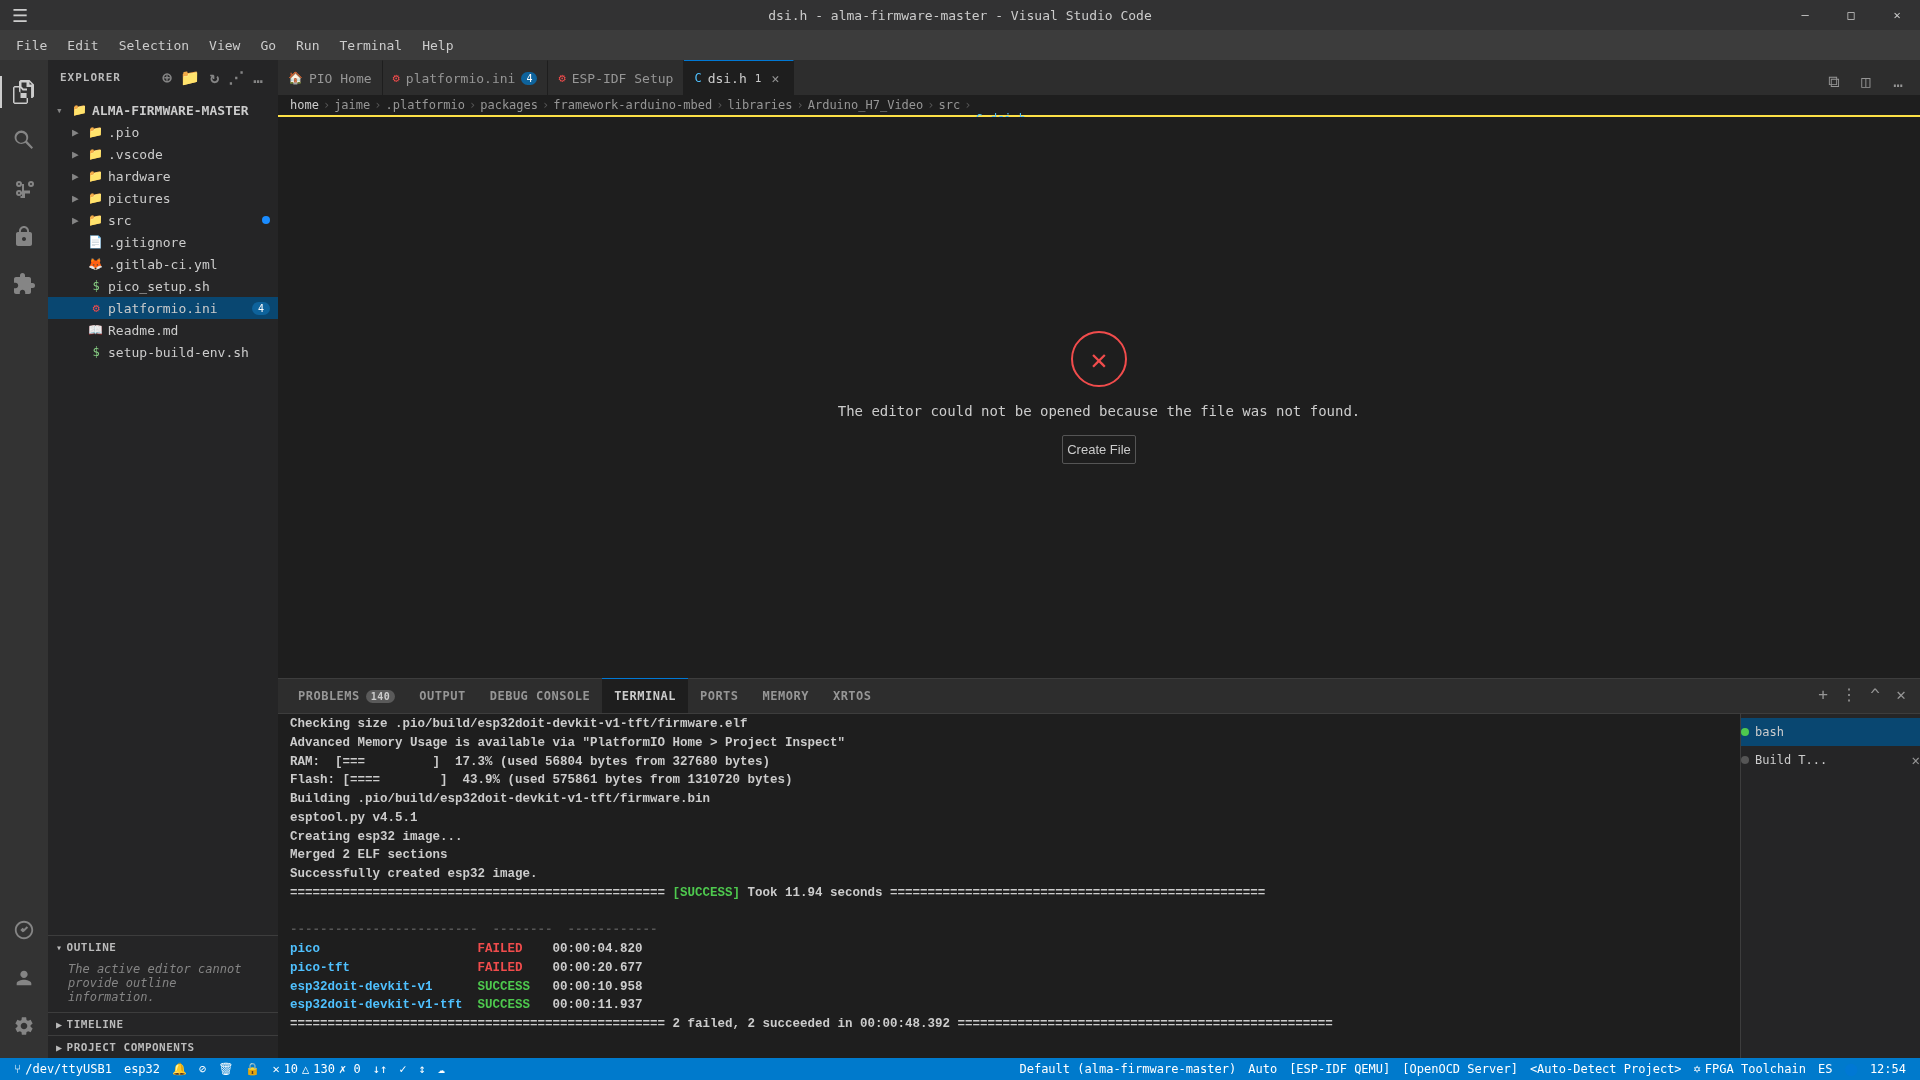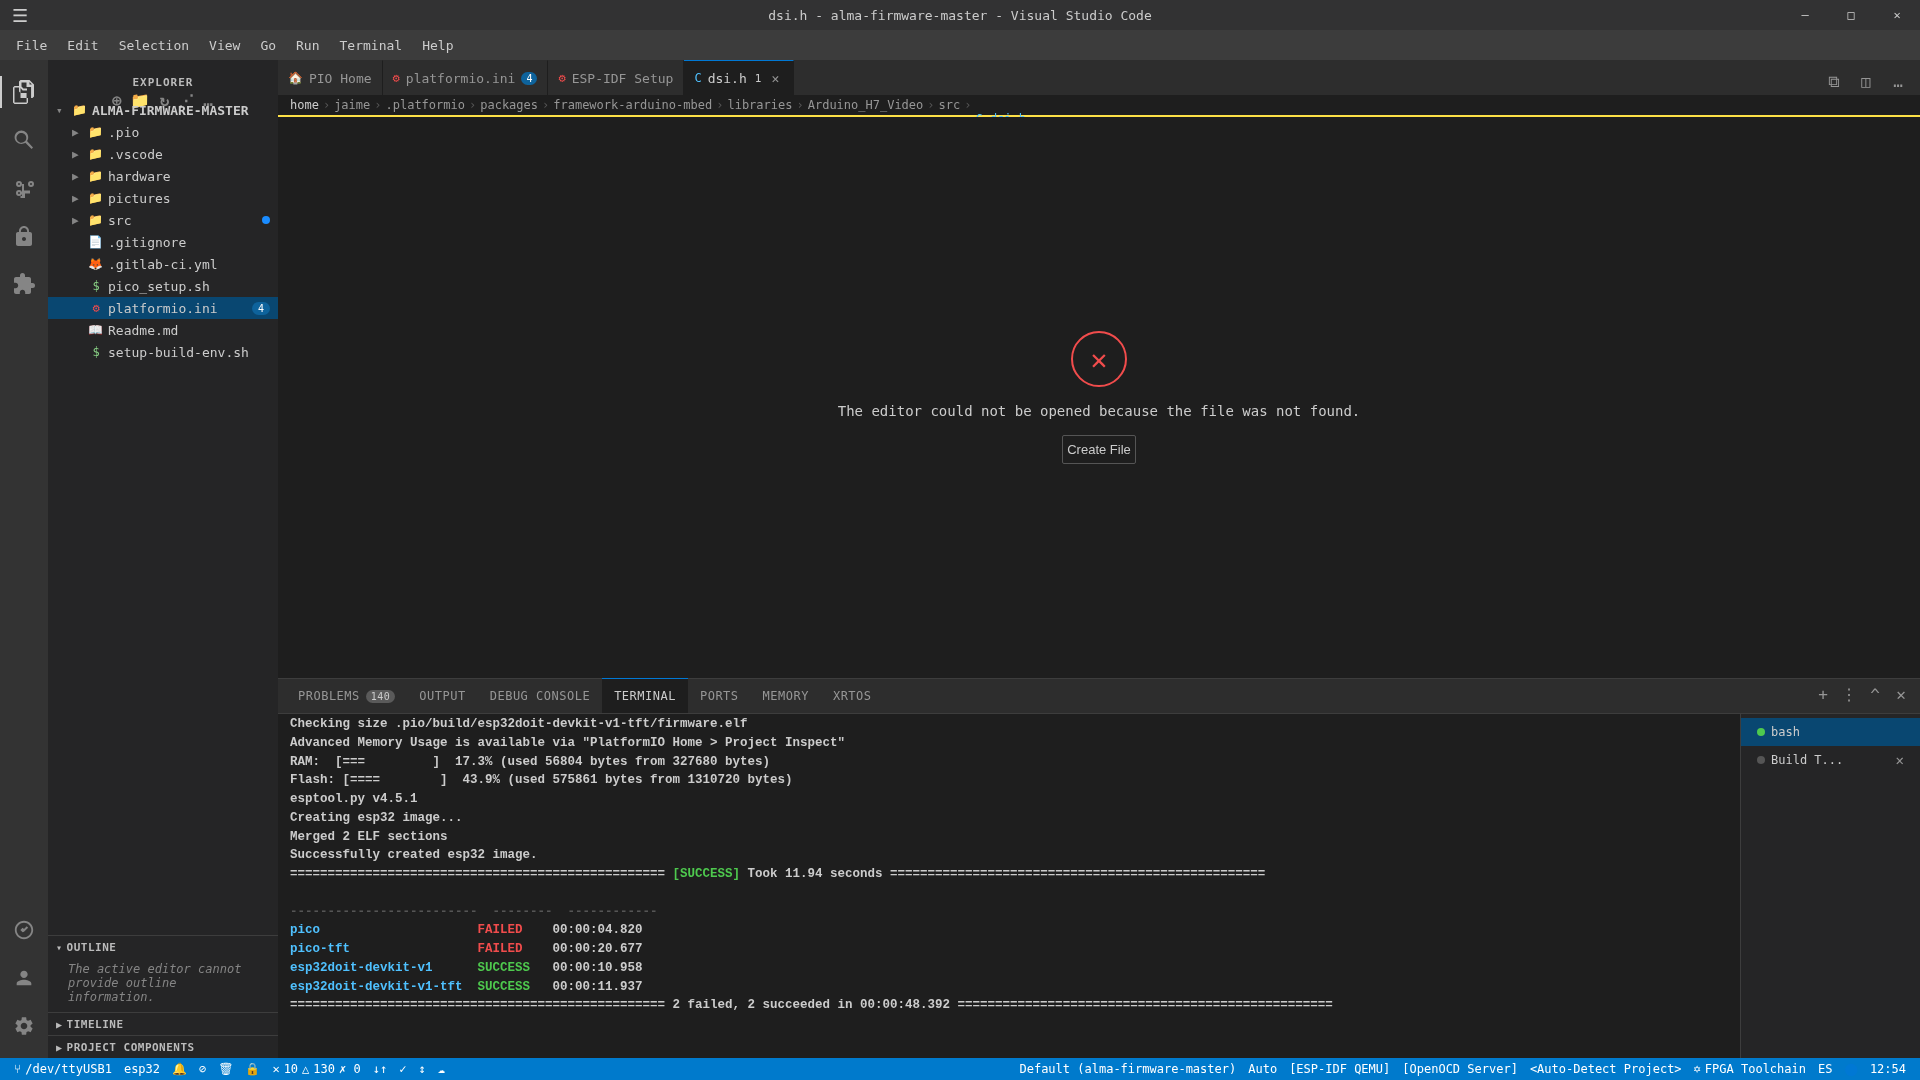--- a/index.html
+++ b/index.html
@@ -128,21 +128,20 @@
       height: 35px;
       display: flex;
       align-items: center;
       justify-content: space-between;
       padding: 16px 12px;
       font-size: 11px;
       font-weight: 700;
       letter-spacing: 1px;
       color: #bbbbbb;
       text-transform: uppercase;
-      flex-direction: column;
     }
     .sidebar-actions {
       display: flex;
       gap: 4px;
       color: #858585;
     }
     .sidebar-action-btn {
       cursor: pointer;
       font-size: 16px;
       padding: 2px;
@@ -365,21 +364,21 @@
     }
     .terminal-tab {
       height: 35px;
       display: flex;
       align-items: center;
       padding: 0 12px;
       cursor: pointer;
       color: #969696;
       font-size: 12px;
       border-top: 1px solid transparent;
-      font-weight: 400;
+      font-weight: 700;
       letter-spacing: 0.5px;
       text-transform: uppercase;
     }
     .terminal-tab.active {
       color: #cccccc;
       border-top: 1px solid #0078d4;
       background: #1e1e1e;
     }
     .terminal-tab .badge {
       background: #5a5a5a;
@@ -436,21 +435,21 @@
       width: 180px;
       background: #252526;
       border-left: 1px solid #3d3d3d;
       padding: 4px 0;
       font-size: 12px;
     }
     .term-panel-item {
       height: 28px;
       display: flex;
       align-items: center;
-      padding: 0 16px;
+      padding: 0 0;
       cursor: pointer;
       color: #cccccc;
       gap: 6px;
     }
     .term-panel-item.active { background: #094771; }
     .term-panel-dot {
       width: 8px;
       height: 8px;
       border-radius: 50%;
       background: #4ec94e;
@@ -806,20 +805,21 @@
           <div class="term-action-btn" title="Close Panel">✕</div>
         </div>
       </div>
 
       <div id="terminal-content">
         <div id="terminal-main">
           <div class="term-line">Checking size .pio/build/esp32doit-devkit-v1-tft/firmware.elf</div>
           <div class="term-line">Advanced Memory Usage is available via "PlatformIO Home &gt; Project Inspect"</div>
           <div class="term-line">RAM:  [===         ]  17.3% (used 56804 bytes from 327680 bytes)</div>
           <div class="term-line">Flash: [====        ]  43.9% (used 575861 bytes from 1310720 bytes)</div>
+          <div class="term-line">Building .pio/build/esp32doit-devkit-v1-tft/firmware.bin</div>
           <div class="term-line">esptool.py v4.5.1</div>
           <div class="term-line">Creating esp32 image...</div>
           <div class="term-line">Merged 2 ELF sections</div>
           <div class="term-line">Successfully created esp32 image.</div>
           <div class="term-line" style="color:#cccccc;">================================================== <span style="color:#4ec94e;">[SUCCESS]</span> Took 11.94 seconds ==================================================</div>
           <div class="term-line">&nbsp;</div>
           <div class="term-line" style="color:#555;">-------------------------  --------  ------------</div>
           <div class="term-line"><span class="env-pico">pico                     </span><span class="status-failed">FAILED</span>    00:00:04.820</div>
           <div class="term-line"><span class="env-pico">pico-tft                 </span><span class="status-failed">FAILED</span>    00:00:20.677</div>
           <div class="term-line"><span class="env-pico">esp32doit-devkit-v1      </span><span class="status-success">SUCCESS</span>   00:00:10.958</div>

